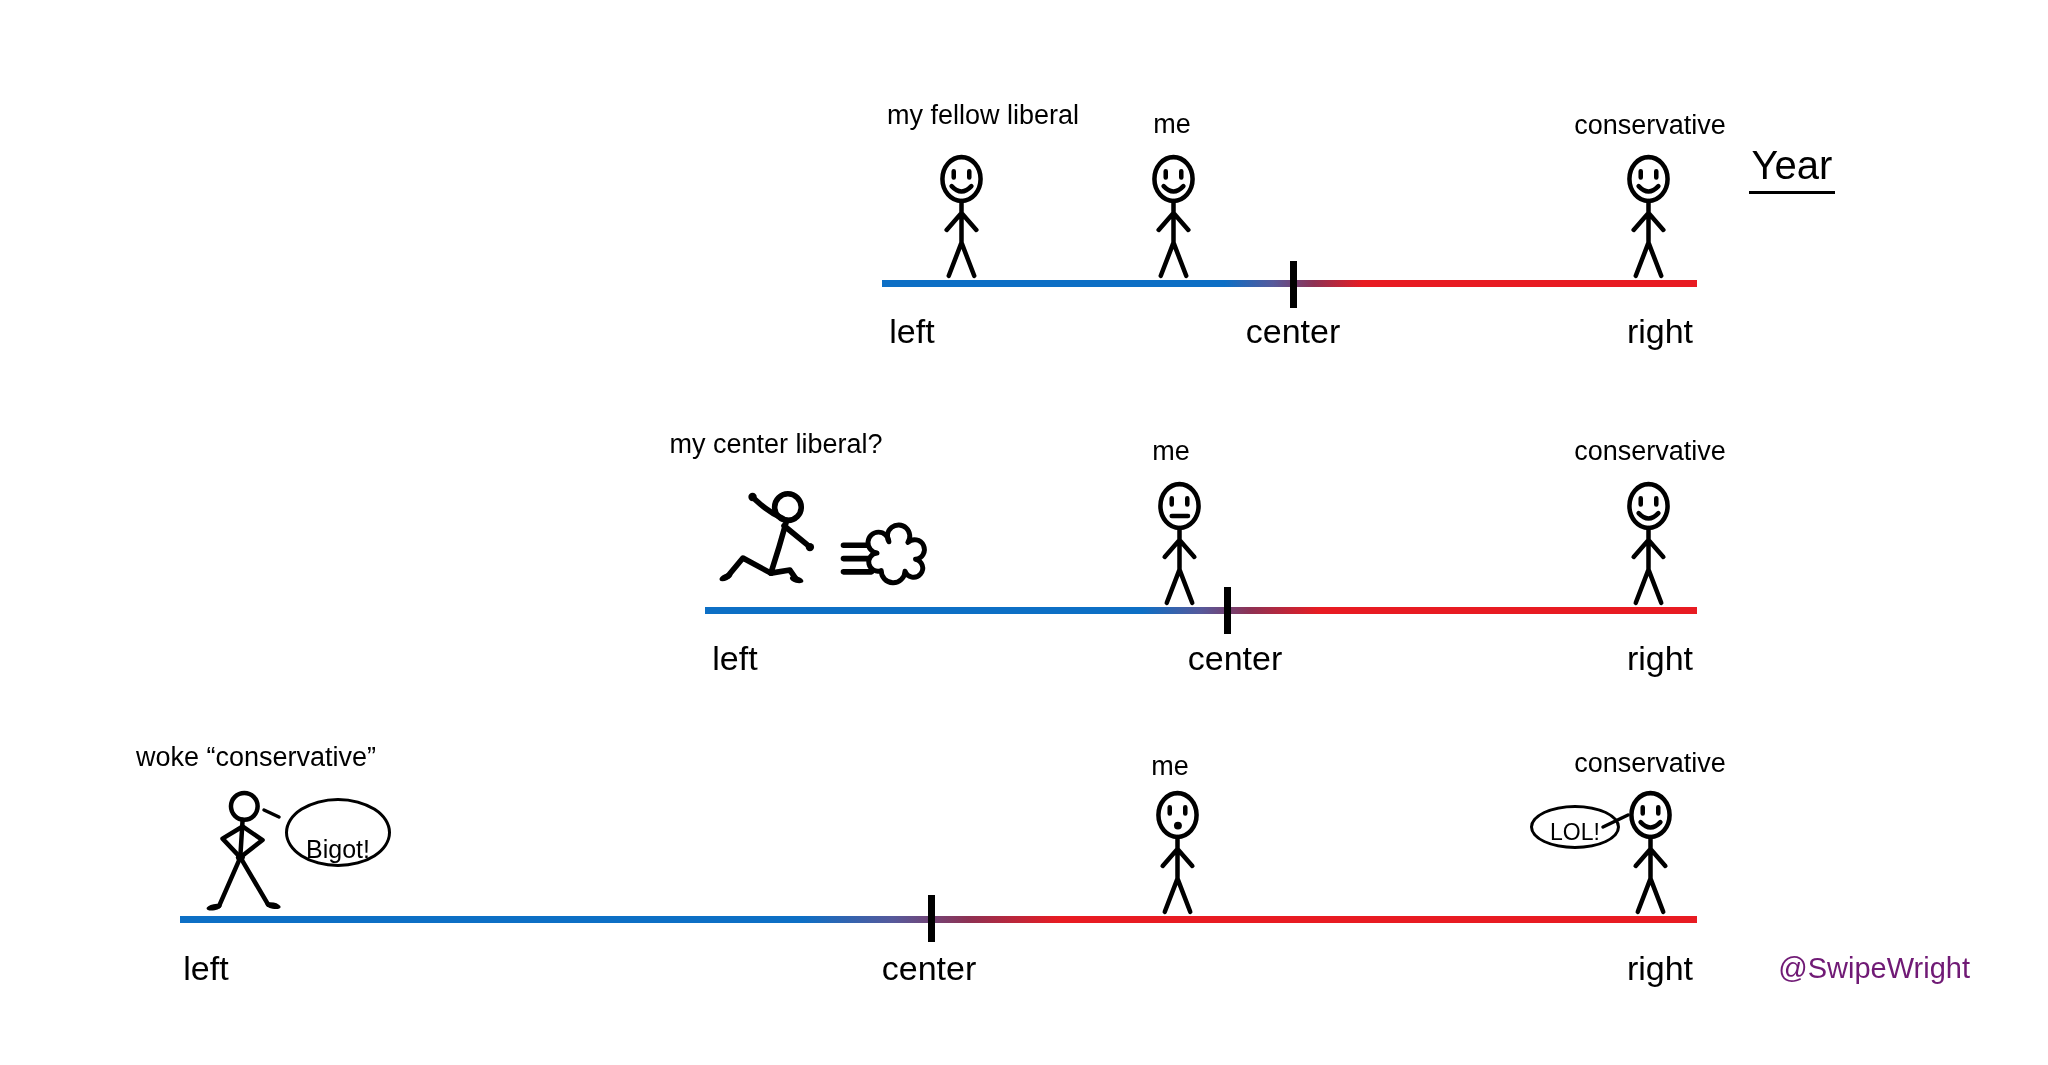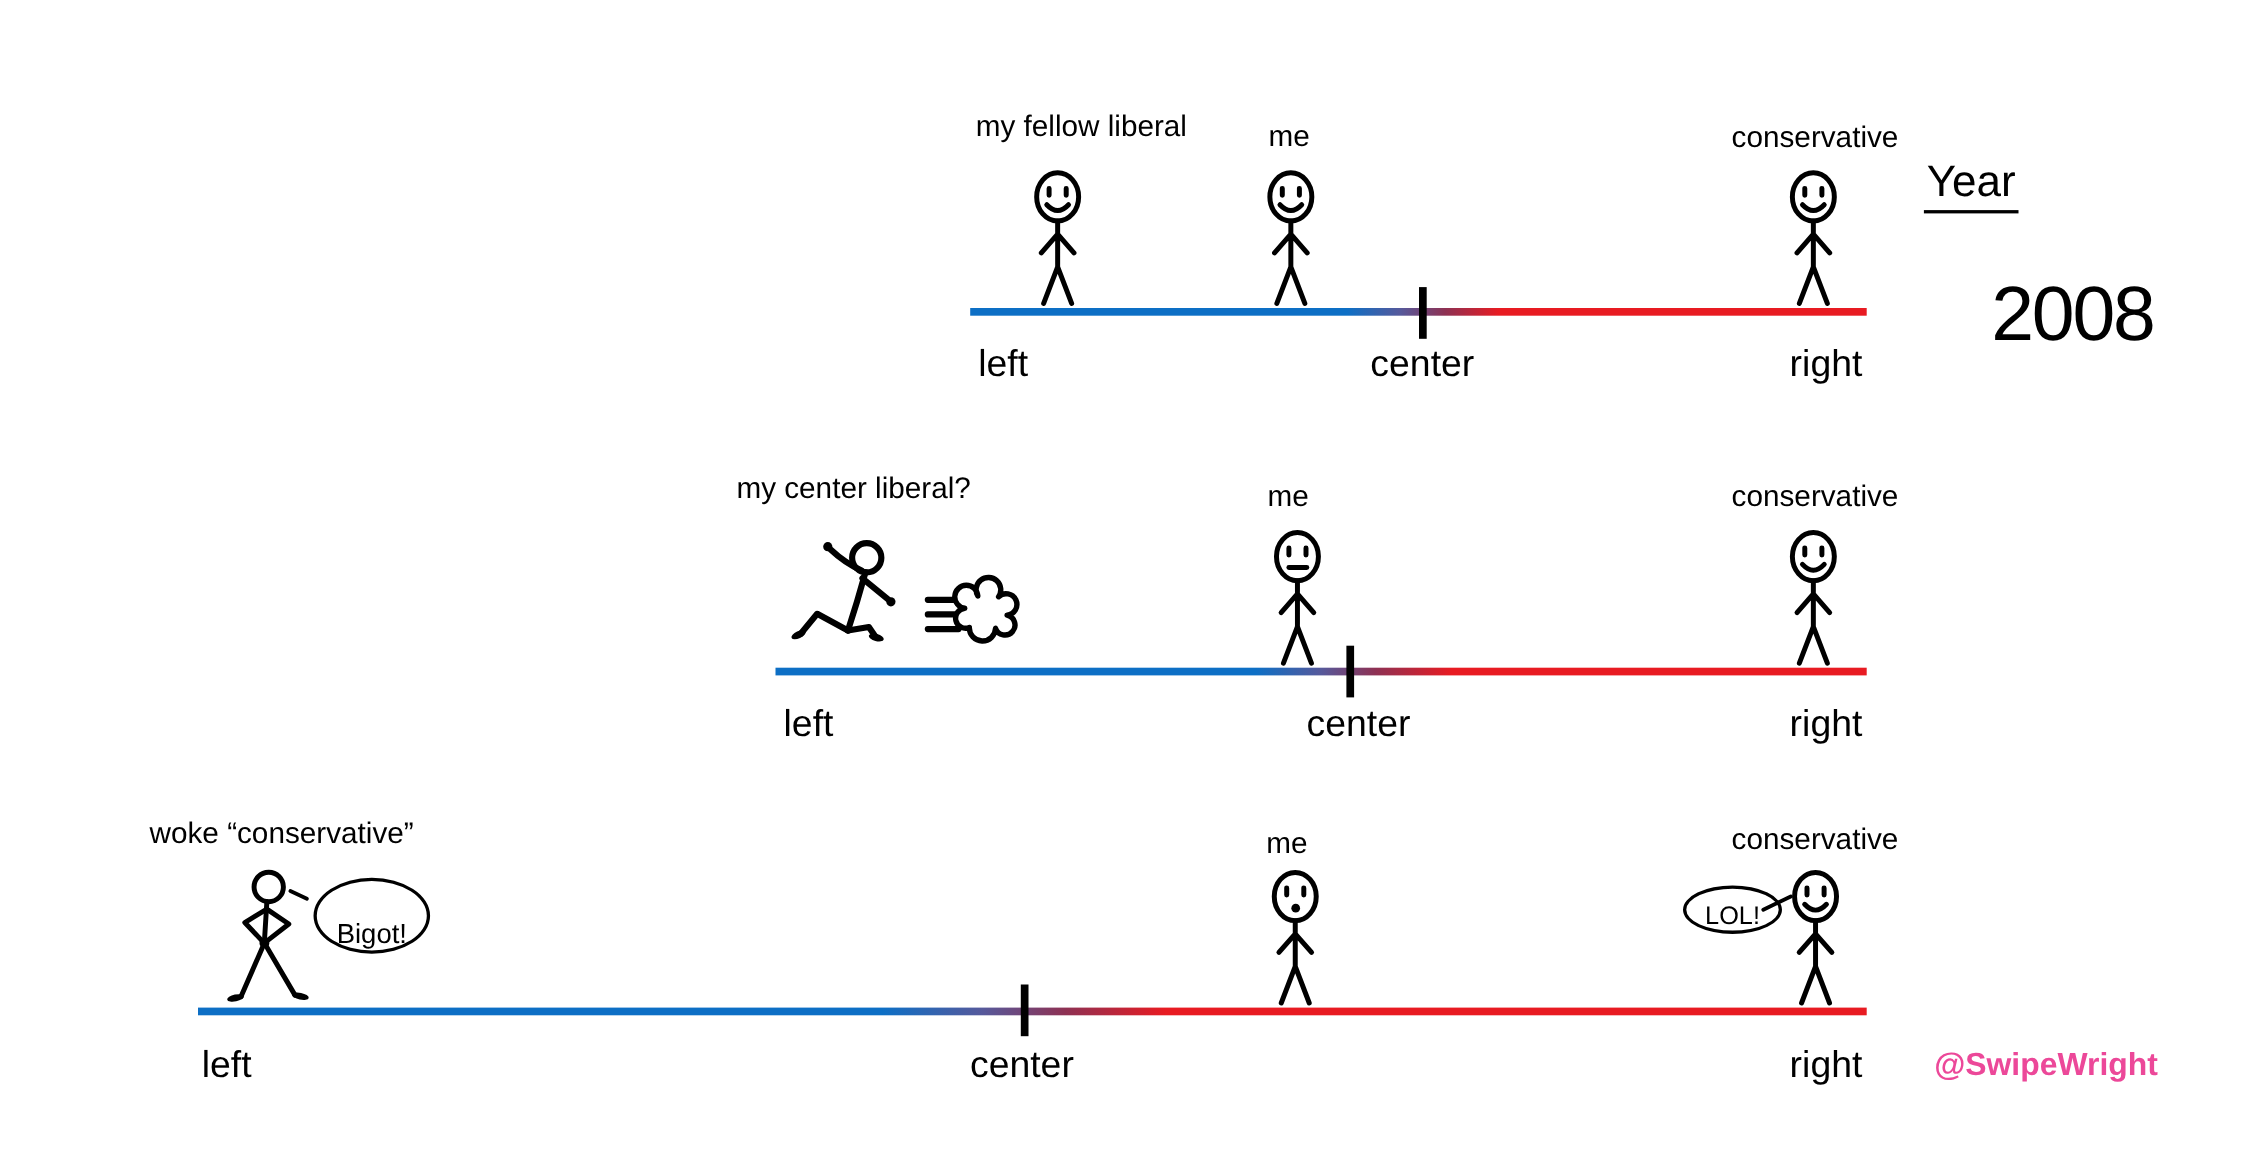--- a/index.html
+++ b/index.html
@@ -12,37 +12,36 @@
   .year-header{font-size:40px;line-height:1.1;text-align:center;}
   .year-header span{display:inline-block;border-bottom:3px solid #000;padding:0 3px 4px;}
   .pline{height:7px;}
   .pline-1{background:linear-gradient(90deg,#0D6FC5 0%,#0D6FC5 42%,#56599B 48%,#8E3153 53%,#E81B22 59%,#E81B22 100%);}
   .pline-2{background:linear-gradient(90deg,#0D6FC5 0%,#0D6FC5 44%,#56599B 50%,#8E3153 55%,#E81B22 62%,#E81B22 100%);}
   .pline-3{background:linear-gradient(90deg,#0D6FC5 0%,#0D6FC5 41%,#56599B 47%,#8E3153 52%,#E81B22 58%,#E81B22 100%);}
   .tick{width:7px;height:47px;background:#000;}
   .bubble{border:3.5px solid #000;border-radius:50%;background:#fff;display:flex;
           align-items:flex-end;justify-content:center;font-size:25px;box-sizing:border-box;}
   .bubble.small{border-width:3px;font-size:23px;}
-  .watermark{font-size:29px;font-weight:bold;color:#ec4899;text-align:center;white-space:nowrap;}
+  .watermark{font-size:29px;font-weight:normal;color:#701a75;text-align:right;white-space:nowrap;}
   svg.sf{overflow:visible;}
   .sf path,.sf ellipse.h,.sf circle.h{fill:none;stroke:#000;stroke-width:3.2;stroke-linecap:round;stroke-linejoin:round;}
   .sf .fill{fill:#000;stroke:none;}
   .sf.run path,.sf.run circle.h{stroke-width:4;}
   .sf.run .cloud{fill:#fff;stroke:#000;stroke-width:3.5;stroke-linejoin:round;}
   .tail{stroke:#000;stroke-width:3.5;stroke-linecap:round;fill:none;}
 </style>
 </head>
 <body>
 
 <div class="canvas">
 
   <div class="abs year-header" style="left:1692px;top:143px;width:200px;">
     <span>Year</span>
   </div>
-  <div class="abs year" style="left:1784px;top:249px;width:200px;">2008</div>
   <div class="abs watermark" style="left:1750px;top:952px;width:220px;">@SwipeWright</div>
 
   <div>
     <div class="abs caption" style="left:853px;top:101px;width:260px;">my fellow liberal</div>
     <div class="abs caption" style="left:1097px;top:110px;width:150px;">me</div>
     <div class="abs caption" style="left:1520px;top:111px;width:260px;">conservative</div>
 
     <svg class="abs sf" style="left:919px;top:155px;" width="85" height="130" viewBox="0 0 60 92">
       <ellipse class="h" cx="30" cy="17" rx="13.5" ry="15.5"></ellipse>
       <path d="M24.5 11.5 v4.5 M35.5 11.5 v4.5"></path>

